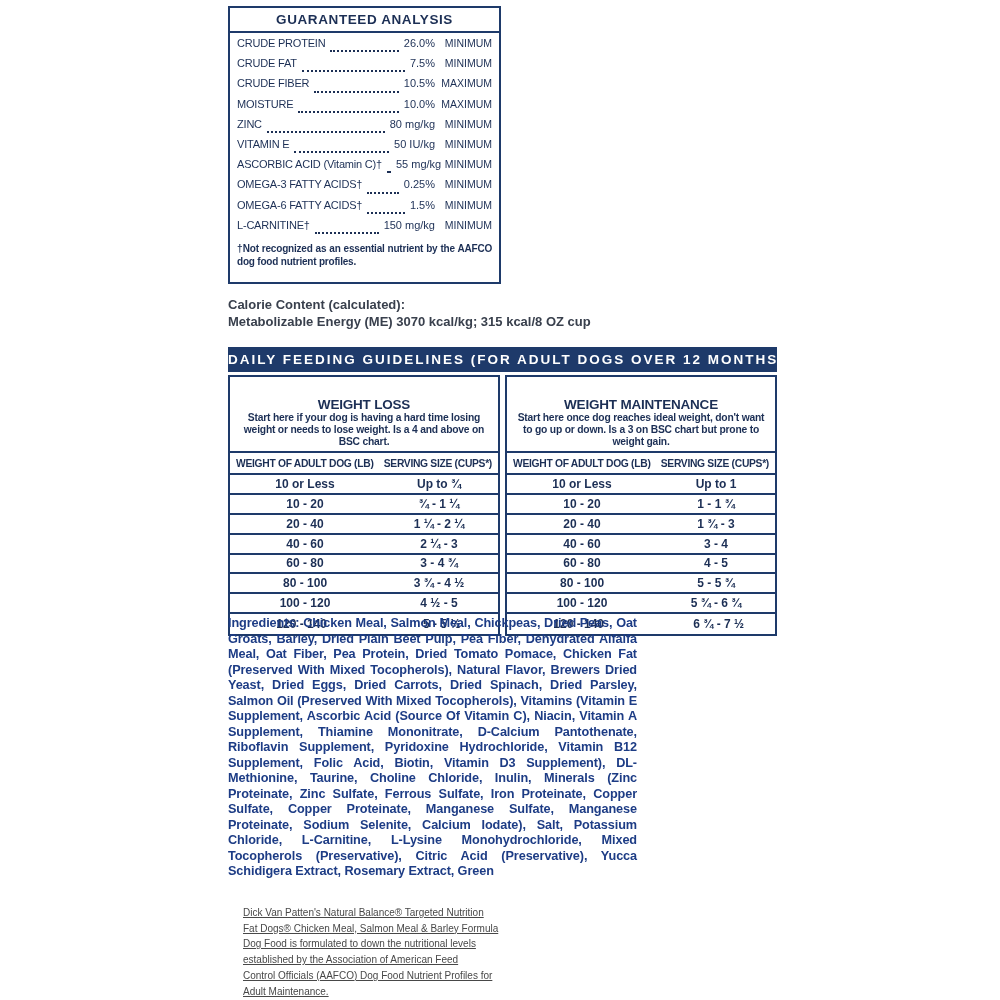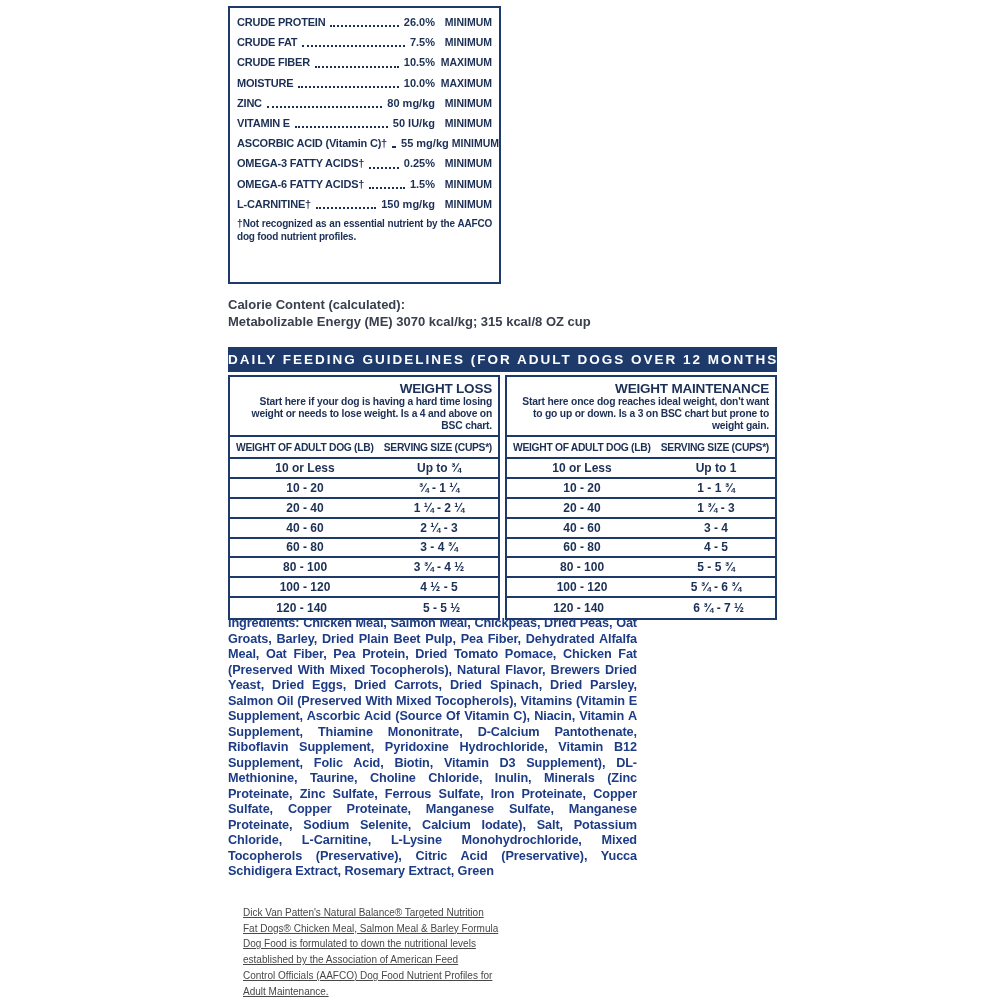--- a/index.html
+++ b/index.html
@@ -19,21 +19,21 @@
   .ga-box{
     position:absolute;left:228px;top:6px;width:273px;height:278px;
     border:2.5px solid var(--navy);background:#fff;
   }
   .ga-title{
     border-bottom:2.5px solid var(--navy);
     text-align:center;font-weight:bold;color:var(--text_navy);
     font-size:13.5px;letter-spacing:.6px;padding:4px 0 4px 0;
   }
   .ga-rows{padding:4px 7px 0 7px;}
-  .ga-row{display:flex;align-items:center;height:20.2px;color:var(--text_navy);font-weight:bold;}
+  .ga-row{display:flex;align-items:flex-start;height:20.2px;color:var(--text_navy);font-weight:normal;}
   .ga-label{font-size:11px;letter-spacing:-.2px;white-space:nowrap;}
   .ga-leader{flex:1;border-bottom:2px dotted var(--text_navy);margin:0 5px 5px 5px;align-self:flex-end;min-width:4px;}
   .ga-amount{font-size:11px;text-align:right;white-space:nowrap;}
   .ga-qual{font-size:10.5px;width:54px;text-align:right;margin-left:3px;white-space:nowrap;}
   .ga-footnote{
     margin-top:3px;padding:0 7px;color:var(--text_navy);font-weight:bold;
     font-size:10px;line-height:13.5px;text-align:justify;letter-spacing:-.2px;
   }
   
   .calorie{position:absolute;left:228px;top:296px;width:460px;color:var(--calorie_text);}
@@ -41,21 +41,21 @@
   .calorie-line{font-weight:bold;font-size:13px;line-height:17px;}
   
   .fg{position:absolute;left:228px;top:347px;width:549px;}
   .fg-titlebar{
     background:var(--navy);color:#ffffff;text-align:center;
     font-weight:bold;font-size:13.5px;letter-spacing:2px;
     height:25px;line-height:25px;white-space:nowrap;
   }
   .fg-halves{display:flex;gap:5px;margin-top:3px;}
   .fg-half{flex:1;border:2.5px solid var(--navy);background:#fff;}
-  .fg-sec{border-bottom:2.5px solid var(--navy);padding:4px 6px 4px 6px;text-align:right;color:var(--text_navy);}
+  .fg-sec{border-bottom:2.5px solid var(--navy);padding:20px 6px 4px 6px;text-align:center;color:var(--text_navy);}
   .fg-sec-heading{font-weight:bold;font-size:13.5px;letter-spacing:-.2px;}
   .fg-sec-desc{font-weight:bold;font-size:10.3px;line-height:11.8px;letter-spacing:-.2px;}
   .fg-colhead{
     display:flex;justify-content:space-between;align-items:center;
     border-bottom:2.5px solid var(--navy);height:22px;padding:0 6px;
     color:var(--text_navy);font-weight:bold;font-size:10.3px;letter-spacing:-.3px;white-space:nowrap;
   }
   .fg-row{display:flex;height:19.8px;align-items:center;border-bottom:2px solid var(--navy);
     color:var(--text_navy);font-weight:bold;font-size:12px;}
   .fg-row:last-child{border-bottom:none;gap:12px;}
@@ -74,20 +74,21 @@
     position:absolute;left:243px;top:905px;width:360px;
     color:var(--footer_text);font-size:10px;line-height:15.7px;text-decoration:underline;
   }
 </style>
 </head>
 <body>
 
 <div class="page">
 
   <div class="ga-box">
+    <div class="ga-title">GUARANTEED ANALYSIS</div>
     <div class="ga-rows">
       <div class="ga-row">
           <span class="ga-label">CRUDE PROTEIN</span>
           <span class="ga-leader"></span>
           <span class="ga-amount">26.0%</span>
           <span class="ga-qual">MINIMUM</span>
         </div>
       <div class="ga-row">
           <span class="ga-label">CRUDE FAT</span>
           <span class="ga-leader"></span>

